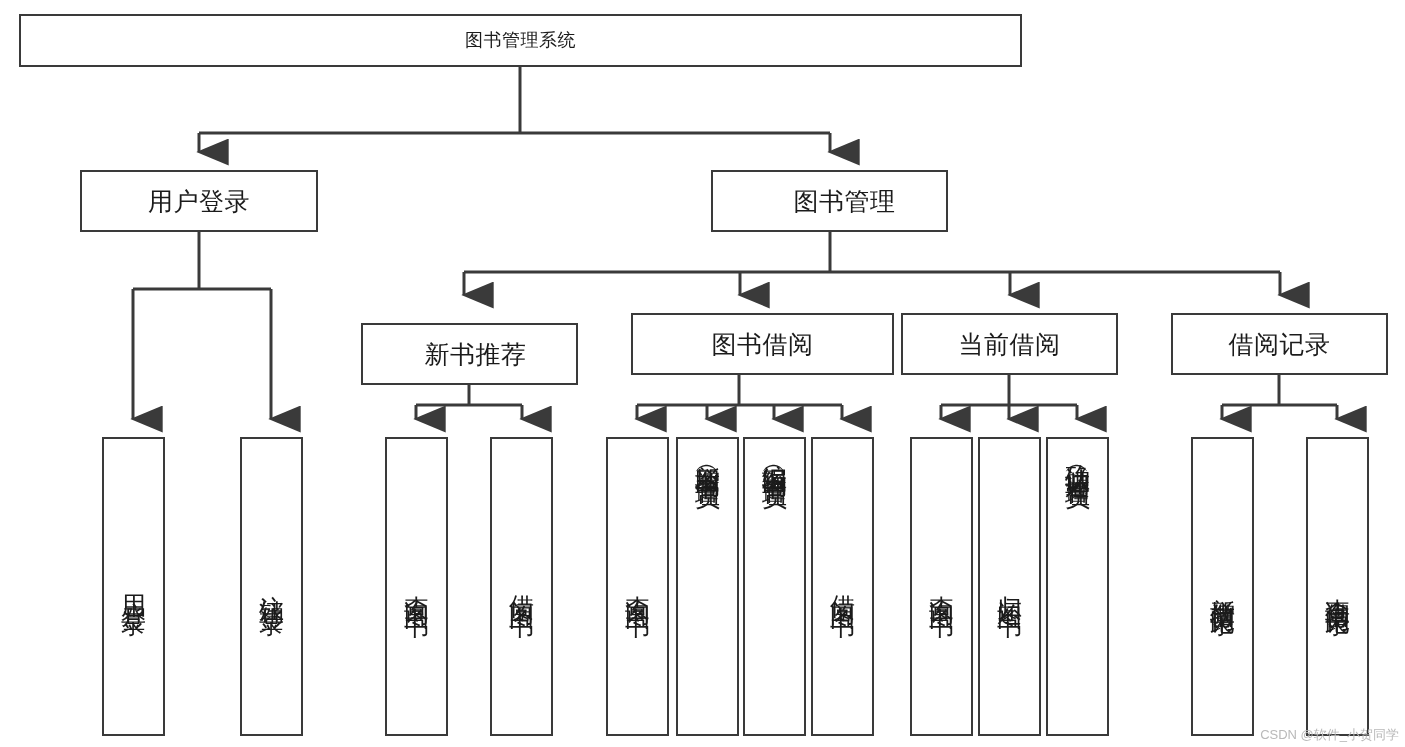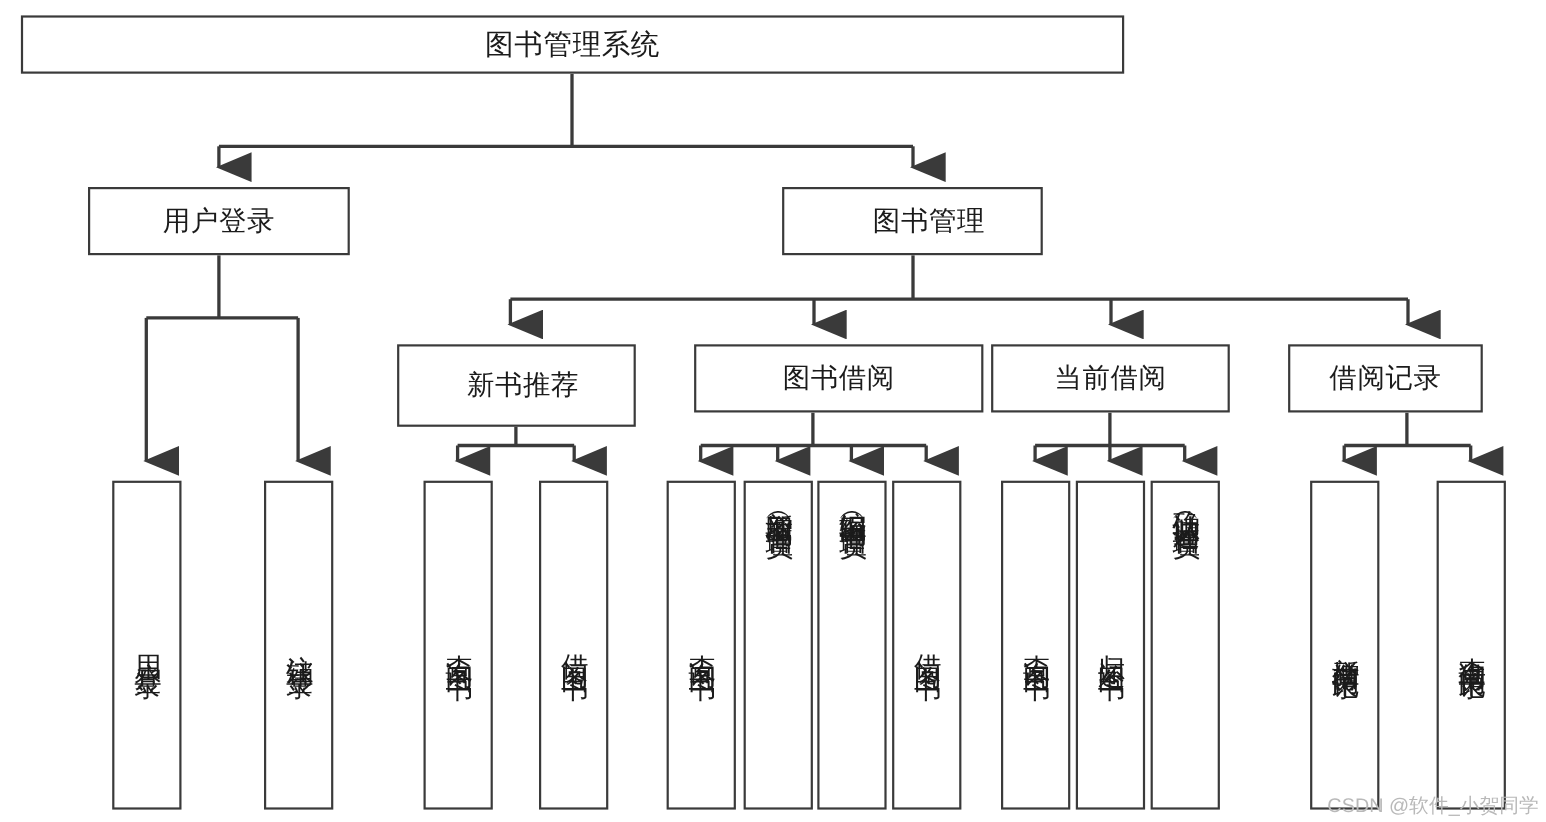--- a/index.html
+++ b/index.html
@@ -41,21 +41,21 @@
     display: block;
     line-height: 1.22;
     white-space: pre;
   }
   
   .node.horiz .lbl {
     font-size: 25px;
     letter-spacing: 0.5px;
   }
   .node.root .lbl {
-    font-size: 26px;
+    font-size: 18px;
   }
   
   .node.vert {
     align-items: center;
     justify-content: center;
     padding: 6px 0;
   }
   .node.vert .lbl {
     writing-mode: vertical-rl;
     text-orientation: upright;
@@ -67,21 +67,21 @@
   .node.vert.long .lbl {
     letter-spacing: 3px;
   }
   .node.vert.top-aligned {
     align-items: flex-start;
   }
   .watermark {
     position: absolute;
     right: 6px;
     bottom: 3px;
-    font-size: 18px;
+    font-size: 13px;
     color: #b9b9b9;
     z-index: 5;
     white-space: nowrap;
     user-select: none;
   }
 </style>
 </head>
 <body>
 
 <div id="canvas">
@@ -141,33 +141,33 @@
   </div>
 
   <div class="node horiz" style="left:80px; top:170px; width:238px; height:62px;">
     <span class="lbl">用户登录</span>
   </div>
 
   <div class="node horiz" style="left:711px; top:170px; width:237px; height:62px;padding-left:30px;">
     <span class="lbl">图书管理</span>
   </div>
 
-  <div class="node horiz" style="left:361px; top:313px; width:217px; height:75px;padding-left:12px;">
+  <div class="node horiz" style="left:361px; top:323px; width:217px; height:62px;padding-left:12px;">
     <span class="lbl">新书推荐</span>
   </div>
 
   <div class="node horiz" style="left:631px; top:313px; width:263px; height:62px;">
     <span class="lbl">图书借阅</span>
   </div>
 
   <div class="node horiz" style="left:901px; top:313px; width:217px; height:62px;text-align:center;">
     <span class="lbl">当前借阅</span>
   </div>
 
-  <div class="node horiz" style="left:1171px; top:313px; width:177px; height:62px;">
+  <div class="node horiz" style="left:1171px; top:313px; width:217px; height:62px;">
     <span class="lbl">借阅记录</span>
   </div>
 
   <div class="node vert" style="left:102px; top:437px; width:63px; height:299px;">
     <span class="lbl">用户登录</span>
   </div>
 
   <div class="node vert" style="left:240px; top:437px; width:63px; height:299px;">
     <span class="lbl">注销登录</span>
   </div>

